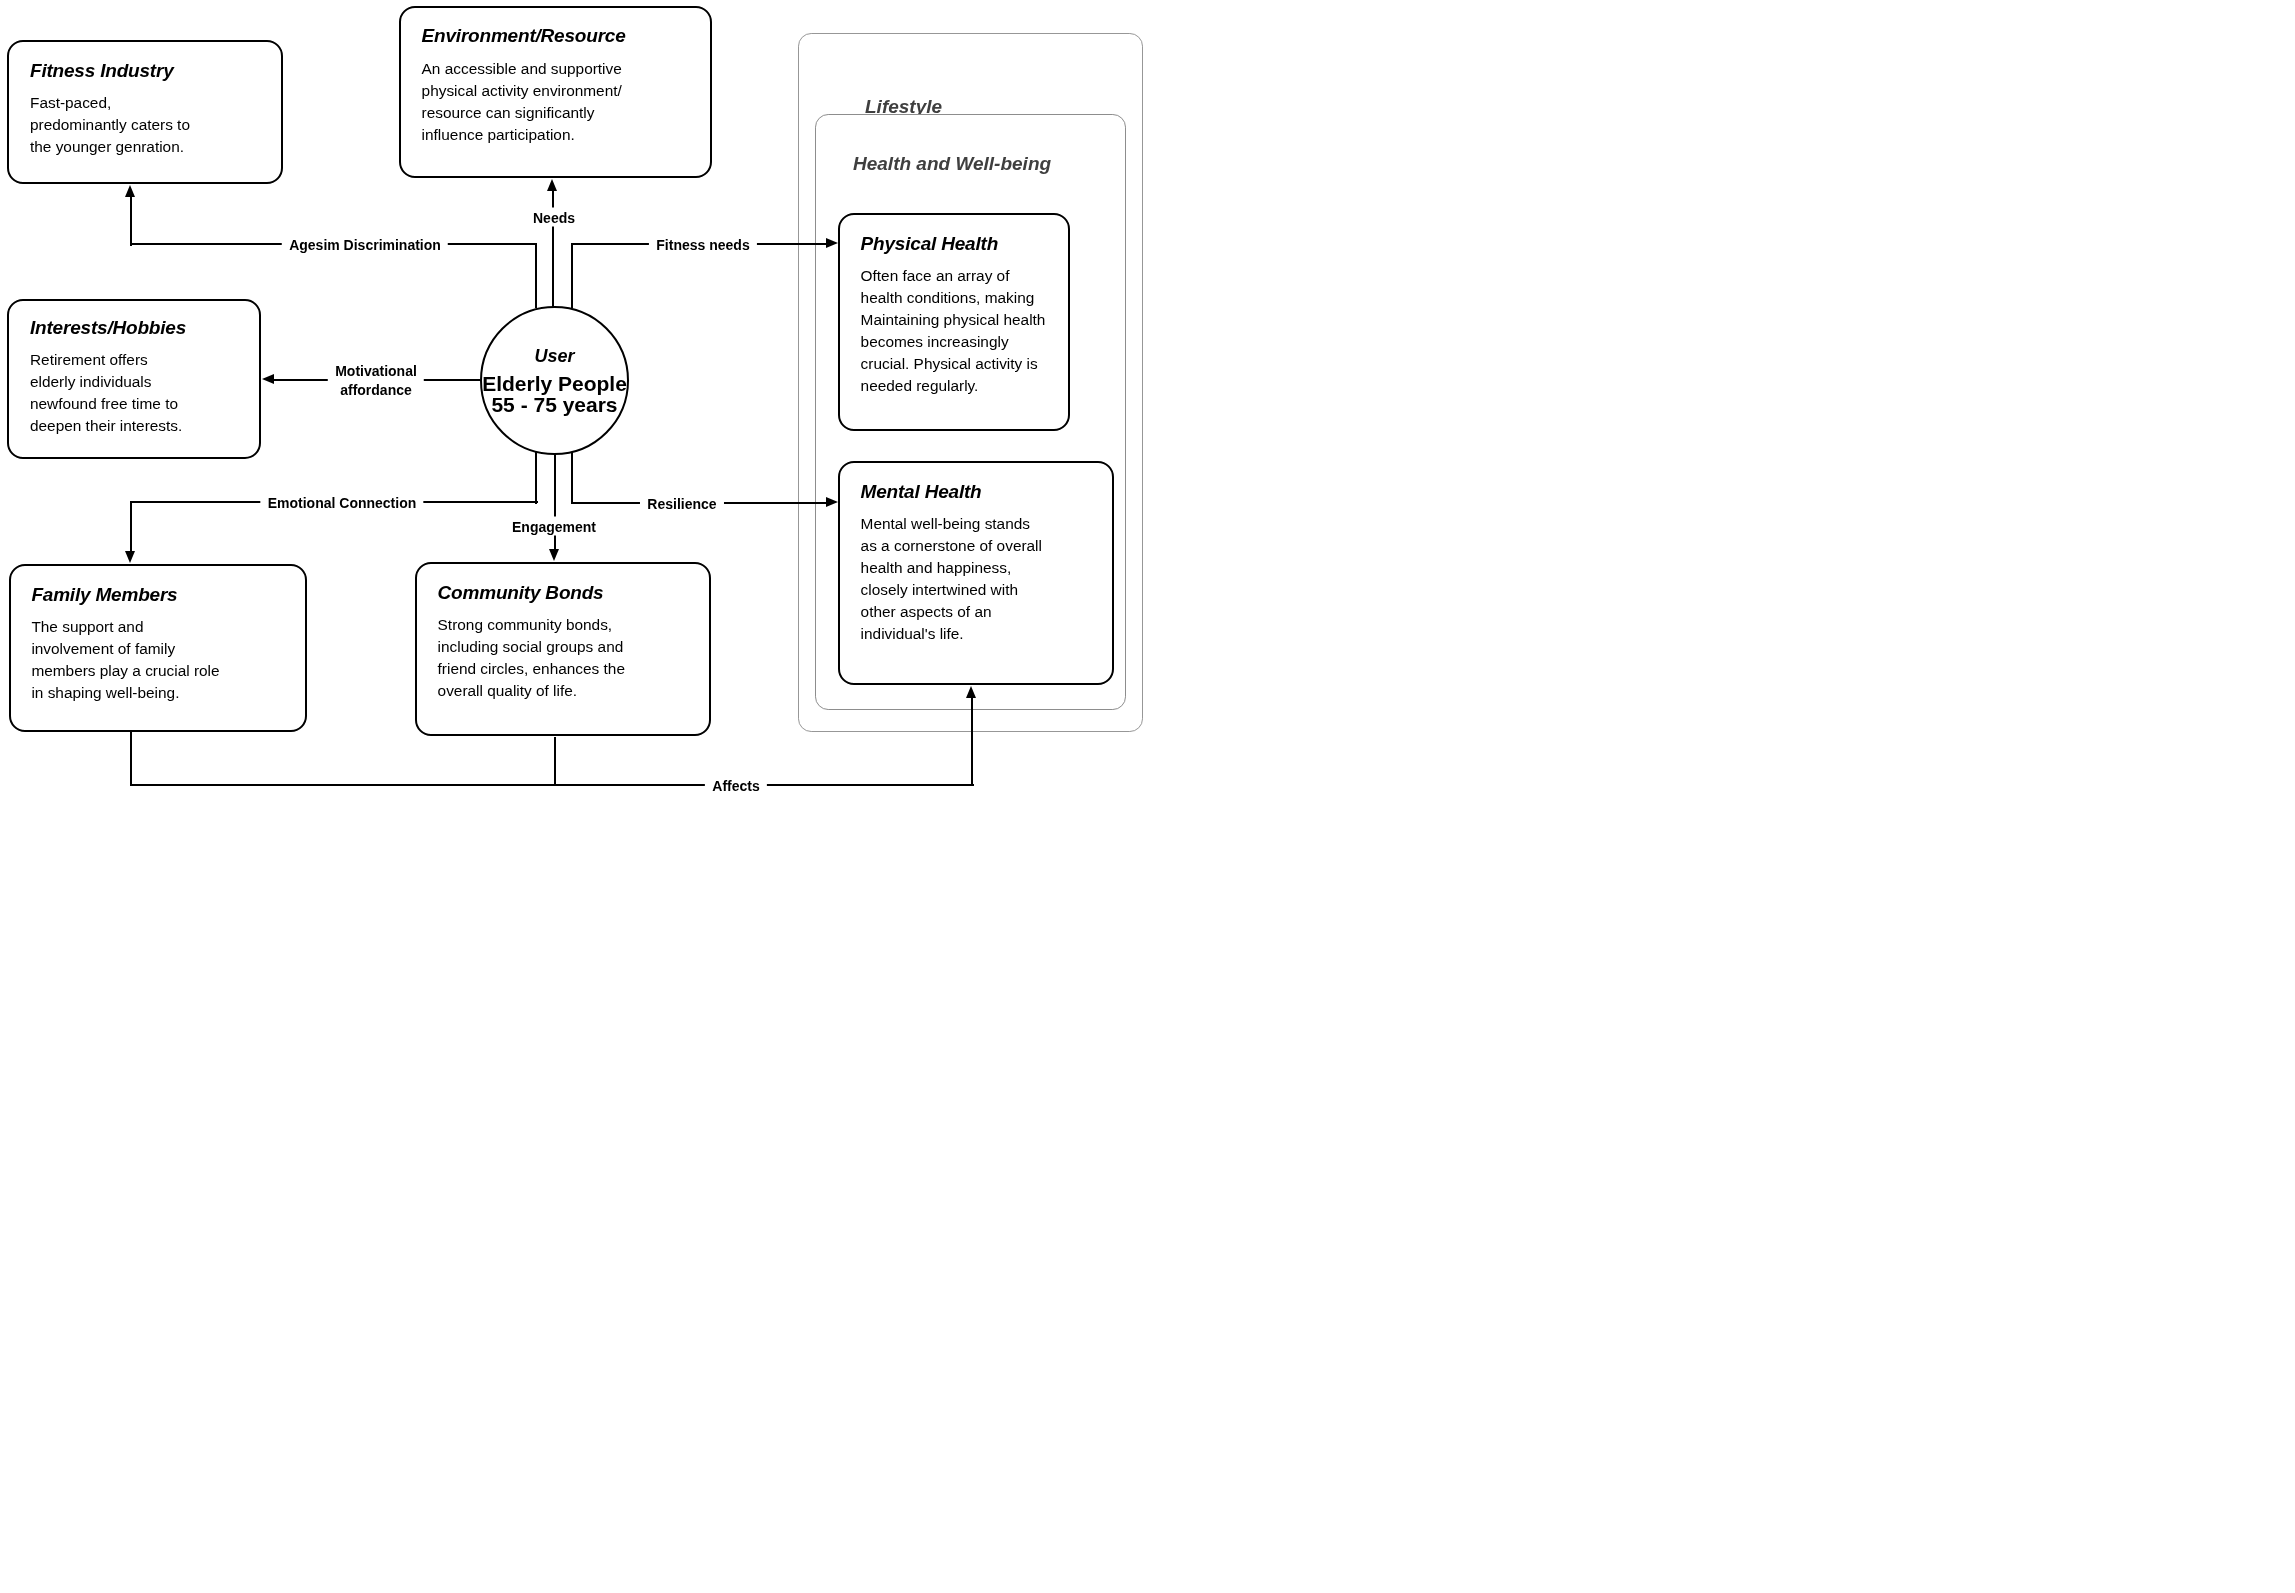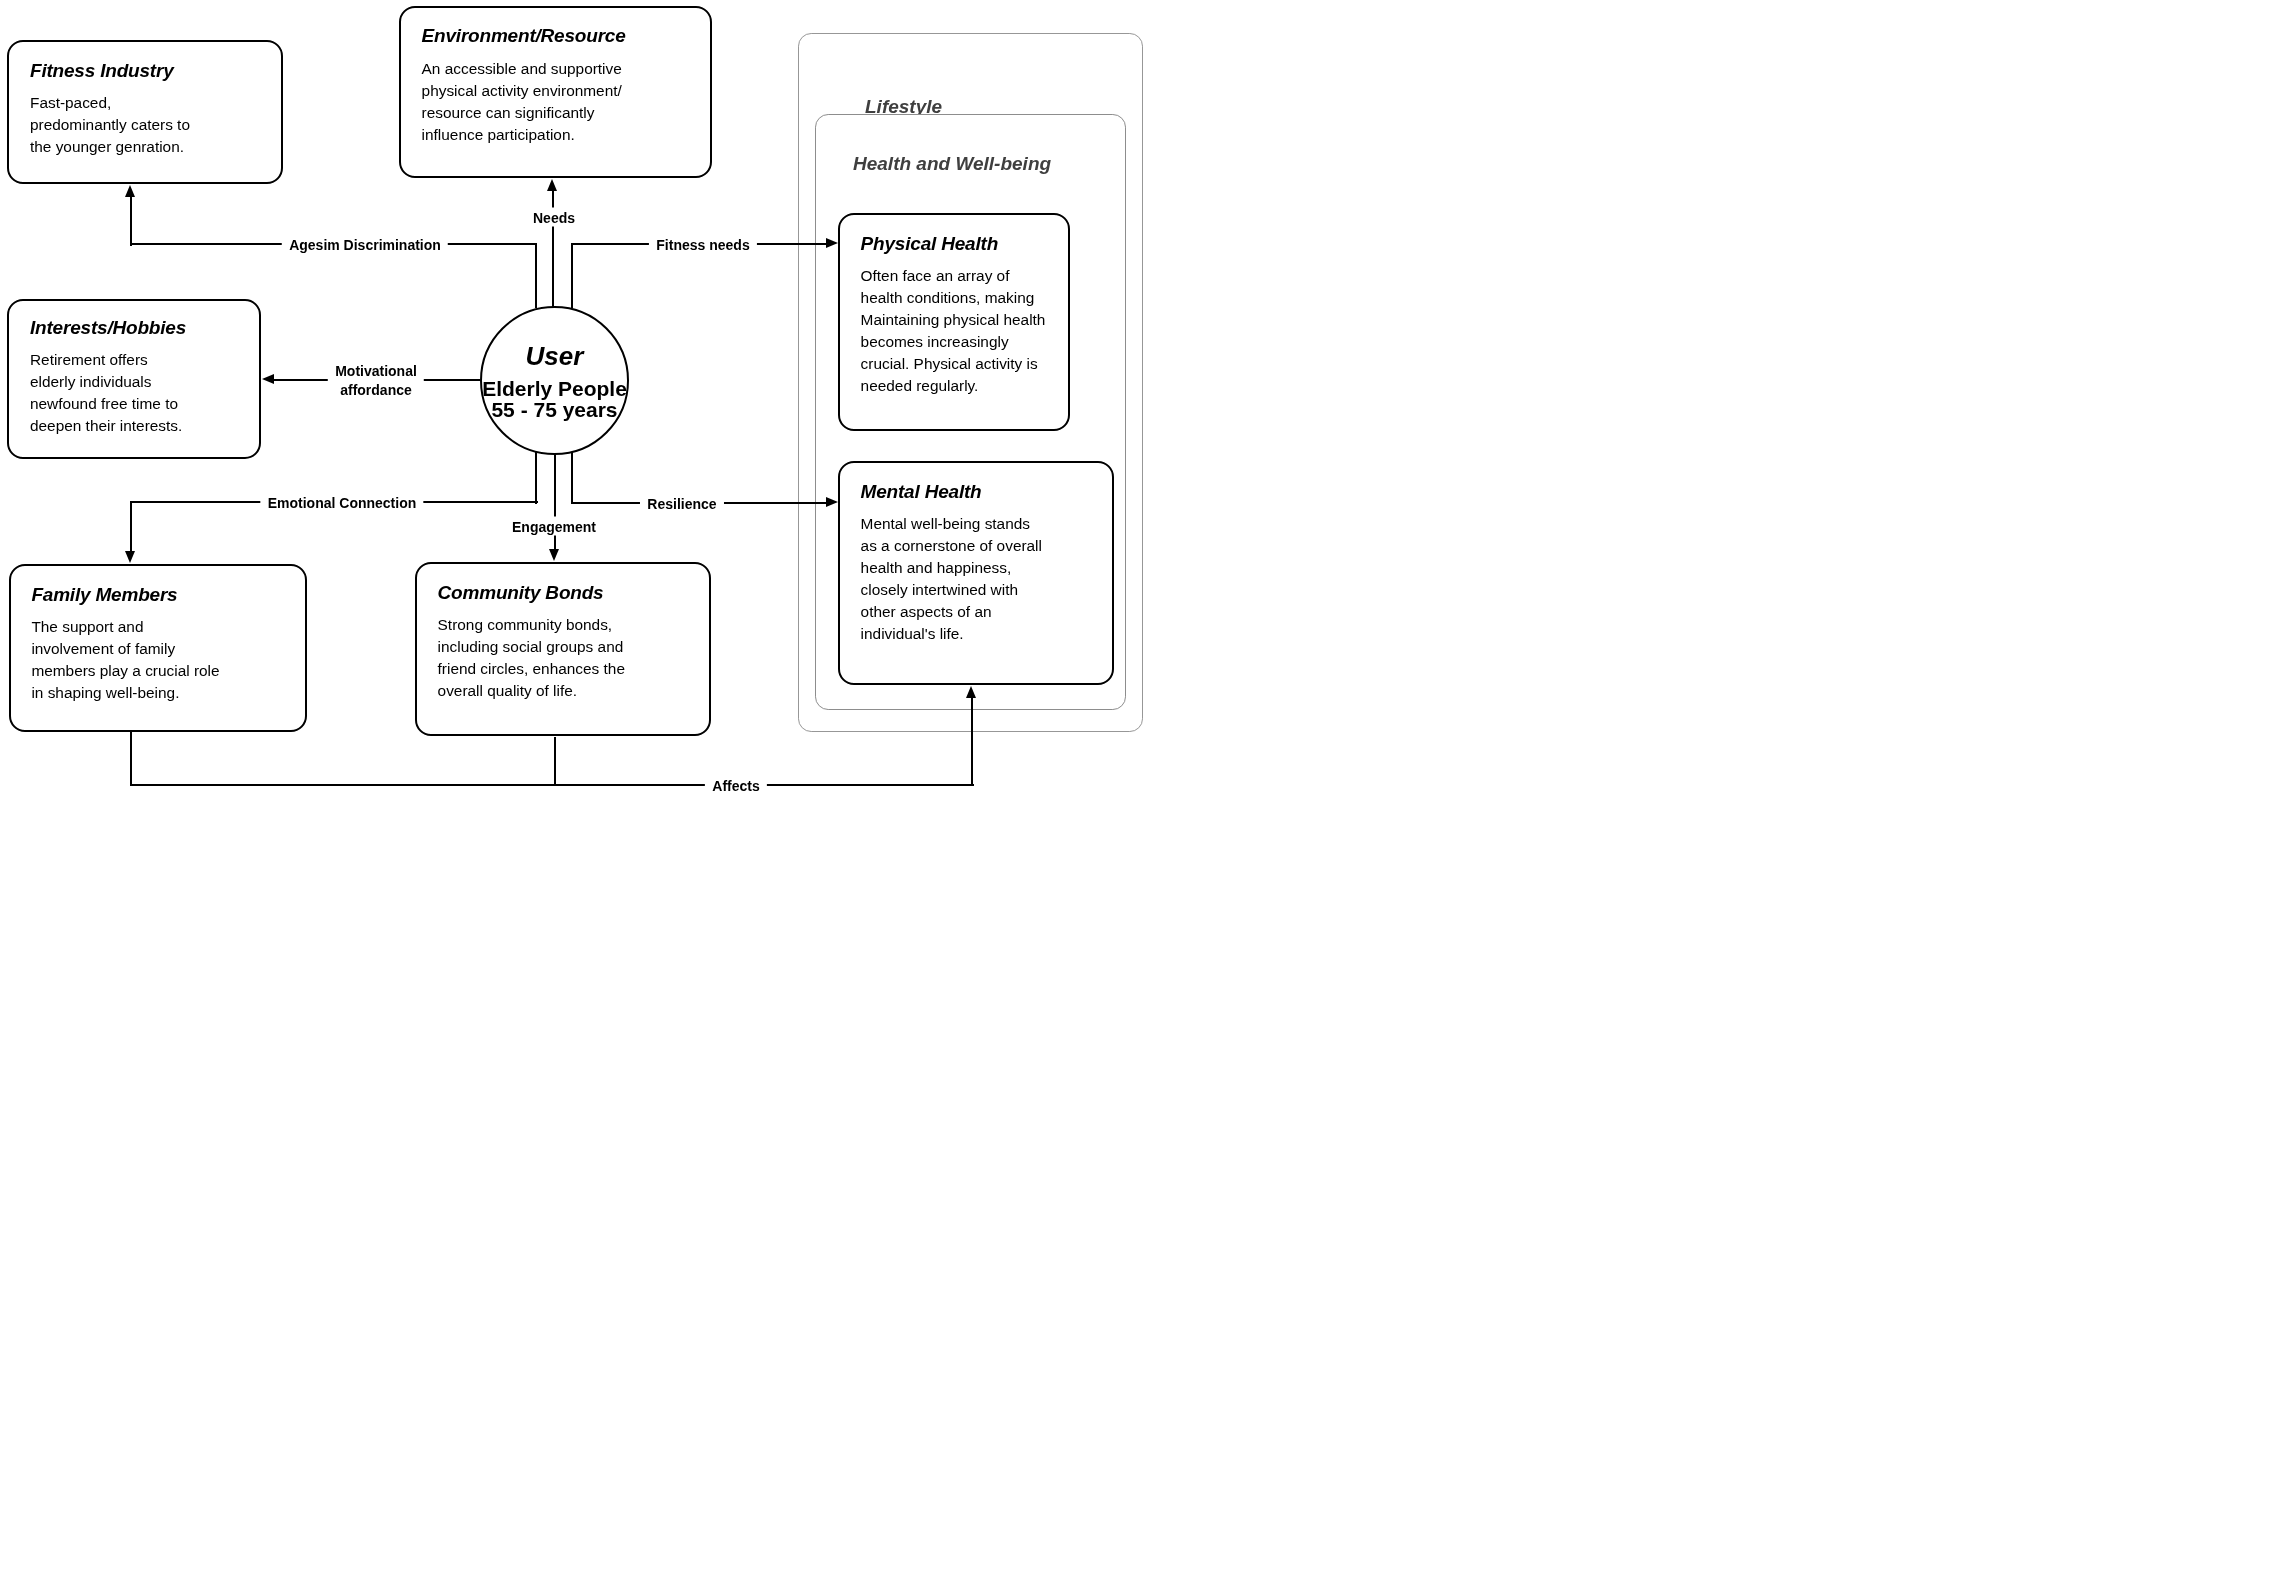--- a/index.html
+++ b/index.html
@@ -39,21 +39,21 @@
     white-space:nowrap;
   }
   
   .user-circle{
     position:absolute;left:480px;top:306px;width:149px;height:149px;
     border:2.2px solid #000;border-radius:50%;box-sizing:border-box;
     background:#fff;z-index:2;
     display:flex;flex-direction:column;align-items:center;justify-content:center;
     text-align:center;
   }
-  .user-title{font-size:26px;font-weight:700;font-style:italic;margin-bottom:7.4px;}
+  .user-title{font-size:18px;font-weight:700;font-style:italic;margin-bottom:7.4px;}
   .user-sub{font-size:21px;font-weight:700;line-height:20.6px;}
   
   .line{position:absolute;background:#000;z-index:1;}
   .hline{height:2.2px;}
   .vline{width:2.2px;}
   
   .arrow{position:absolute;width:0;height:0;z-index:1;}
   .arrow-up{border-left:5.9px solid transparent;border-right:5.9px solid transparent;border-bottom:12.5px solid #000;}
   .arrow-down{border-left:5.9px solid transparent;border-right:5.9px solid transparent;border-top:12.5px solid #000;}
   .arrow-left{border-top:5.9px solid transparent;border-bottom:5.9px solid transparent;border-right:12.5px solid #000;}

